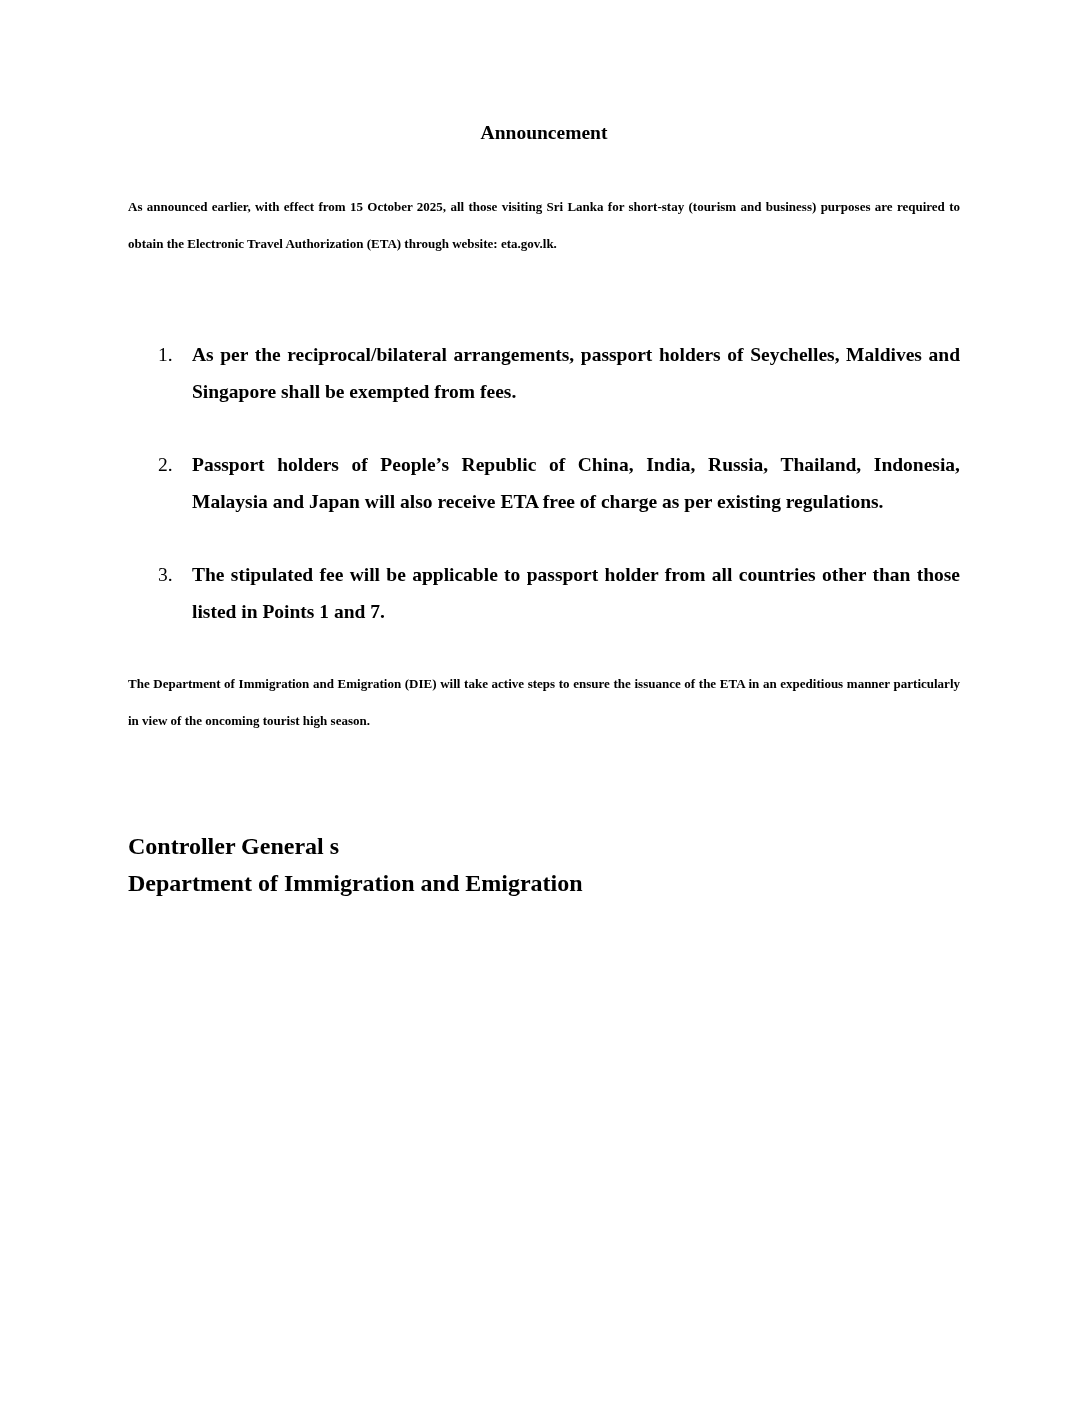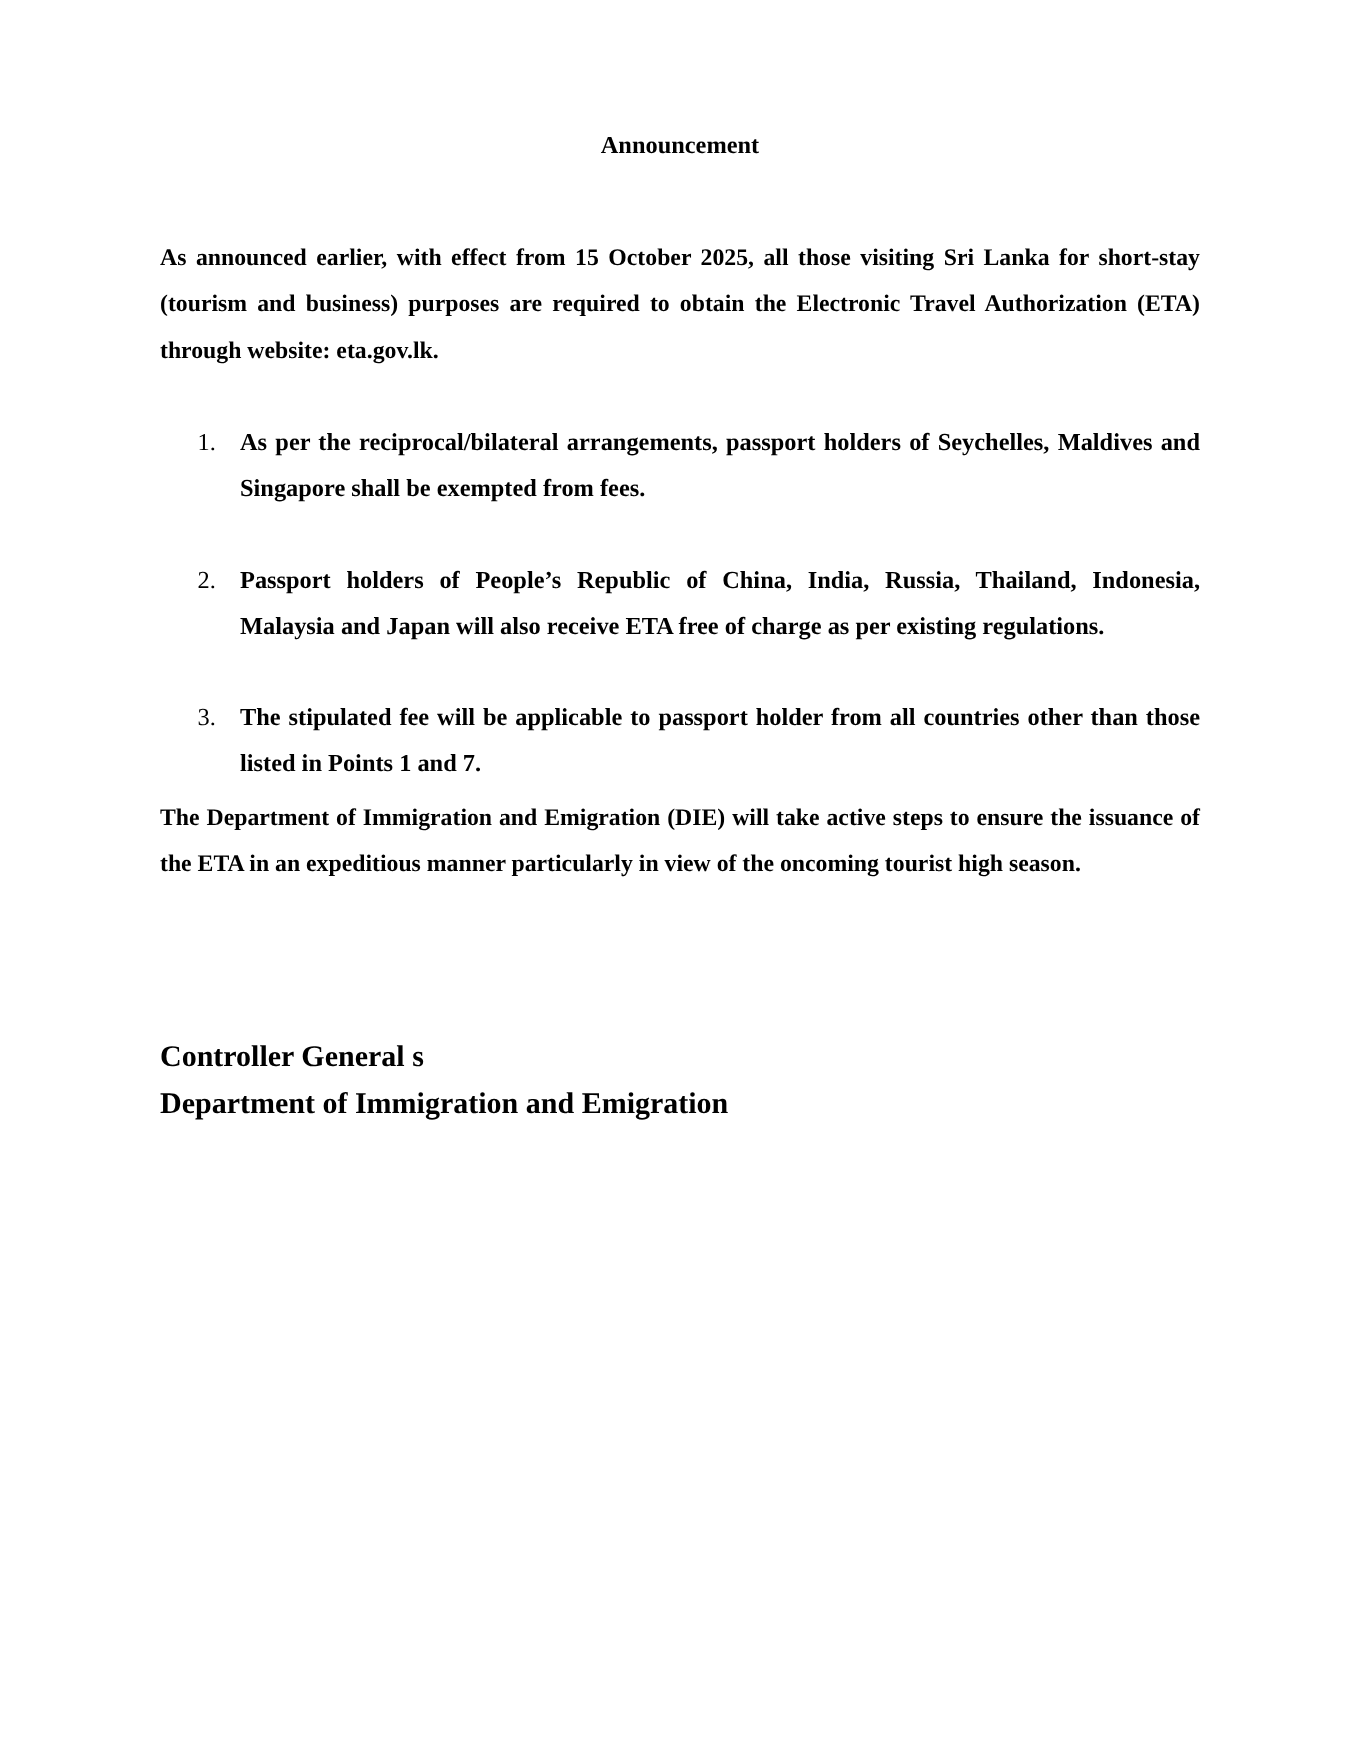--- a/index.html
+++ b/index.html
@@ -17,40 +17,40 @@
     }
     .page {
       position: absolute;
       left: 0; top: 0;
       width: 1088px;
       height: 1408px;
       background: #ffffff;
     }
     .title {
       position: absolute;
-      top: 104px;
+      top: 120px;
       left: 0;
       width: 1088px;
       text-align: center;
       font-weight: bold;
       font-size: 19.5px;
       line-height: 26px;
     }
     .para {
       position: absolute;
       left: 128px;
       width: 832px;
       font-weight: bold;
-      font-size: 19px;
+      font-size: 13px;
       line-height: 37px;
       text-align: justify;
       margin: 0;
     }
     .intro { top: 188px; }
-    .closing { top: 636px; }
+    .closing { top: 665px; }
     .list-item {
       position: absolute;
       left: 128px;
       width: 832px;
       font-size: 19.5px;
       line-height: 37px;
     }
     .list-item .num {
       position: absolute;
       left: 30px;

